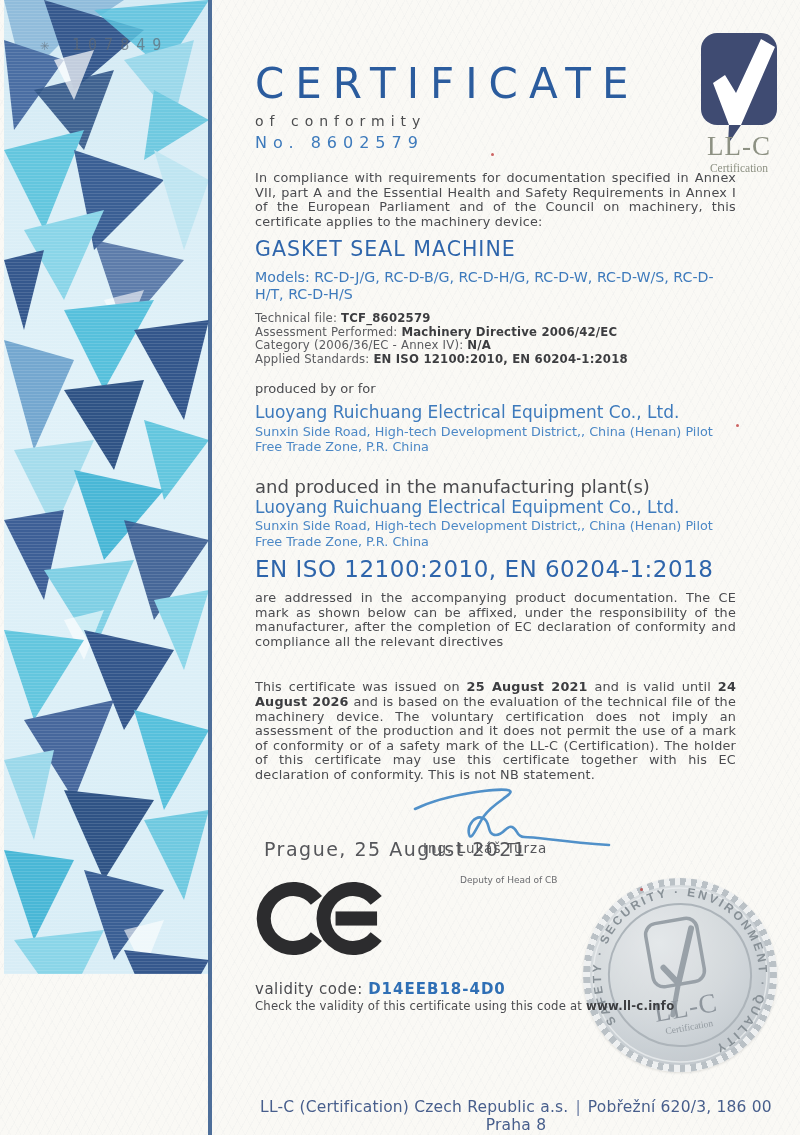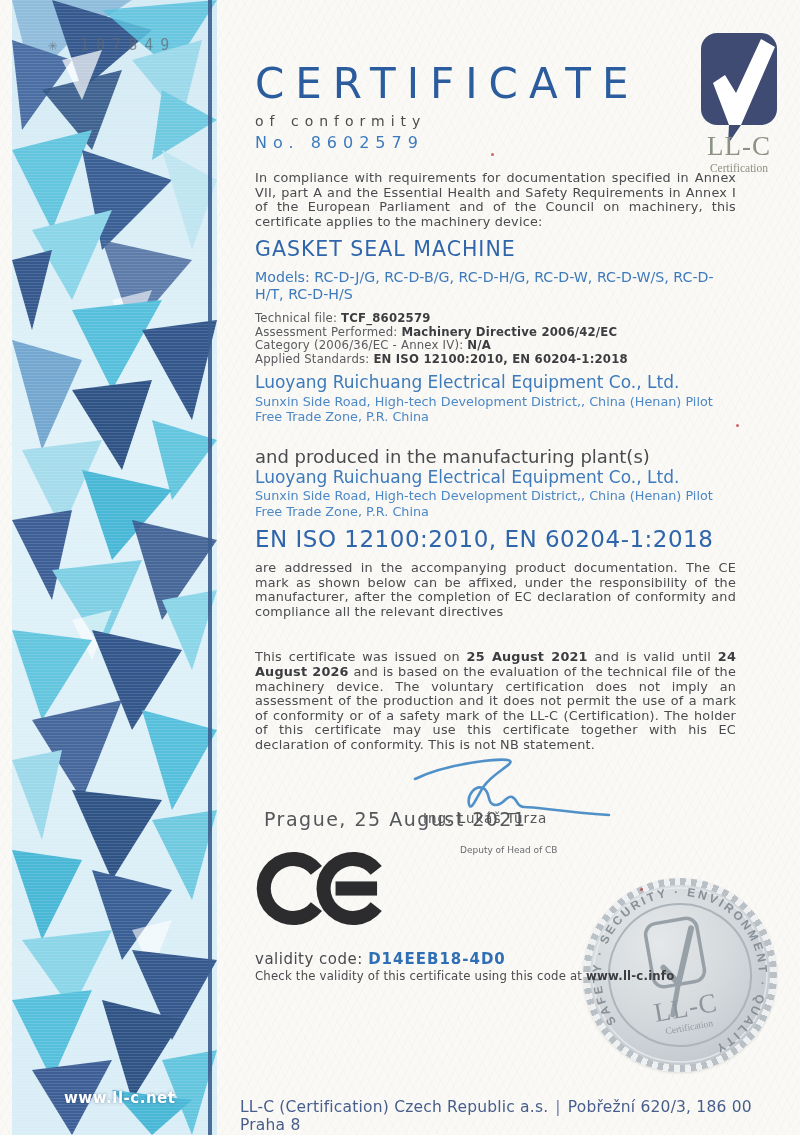--- a/index.html
+++ b/index.html
@@ -9,21 +9,21 @@
   .page {
     position:relative; width:800px; height:1135px; margin:0 auto;
     background:#faf9f5; overflow:hidden;
     background-image:
       repeating-linear-gradient(118deg, rgba(160,172,188,0.055) 0 1px, transparent 1px 7px),
       repeating-linear-gradient(62deg, rgba(160,172,188,0.04) 0 1px, transparent 1px 9px);
   }
 
   
   .band {
-    position:absolute; left:12px; top:0; width:205px; height:1135px;
+    position:absolute; left:4px; top:0; width:205px; height:974px;
     background:linear-gradient(180deg,#d3eaf4,#e0f1f8 40%,#d8edf6);
     overflow:hidden;
   }
   .band svg { position:absolute; left:0; top:0; }
   .band::after {
     content:""; position:absolute; inset:0;
     background:repeating-linear-gradient(0deg, rgba(255,255,255,0.12) 0 1px, transparent 1px 3px);
     pointer-events:none;
   }
   .band-line { position:absolute; left:208px; top:0; width:4px; height:1135px; background:#3b5f90; opacity:.9; }
@@ -98,21 +98,21 @@
   }
   .seal-disc {
     position:absolute; inset:7px; border-radius:50%;
     background:radial-gradient(circle at 38% 32%, #e4e8ea 0%, #d3d8dc 45%, #c0c7cc 80%, #b5bcc2 100%);
   }
   .seal svg { position:absolute; left:0; top:0; }
 
   
   .footer-line {
     position:absolute; left:240px; top:1098px; width:552px; z-index:2;
-    font-size:15.5px; color:#475e8c; letter-spacing:.2px;
+    text-align:center; font-size:15.5px; color:#475e8c; letter-spacing:.2px;
   }
   .footer-line .sep { margin:0 7px; color:#6d7fa5; }
 
   
   .speck { position:absolute; width:3px; height:3px; border-radius:50%; background:#c03f3f; opacity:.8; z-index:3; }
 </style>
 </head>
 <body>
 
 <div class="page">
@@ -196,20 +196,21 @@
     <div class="device-name">GASKET SEAL MACHINE</div>
     <div class="models">Models: RC-D-J/G, RC-D-B/G, RC-D-H/G, RC-D-W, RC-D-W/S, RC-D-H/T, RC-D-H/S</div>
 
     <div class="specs">
       <div class="spec-row"><span>Technical file: </span><b>TCF_8602579</b></div>
       <div class="spec-row"><span>Assessment Performed: </span><b>Machinery Directive 2006/42/EC</b></div>
       <div class="spec-row"><span>Category (2006/36/EC - Annex IV): </span><b>N/A</b></div>
       <div class="spec-row"><span>Applied Standards: </span><b>EN ISO 12100:2010, EN 60204-1:2018</b></div>
     </div>
 
+    <p class="produced-label">produced by or for</p>
     <div class="producer-name">Luoyang Ruichuang Electrical Equipment Co., Ltd.</div>
     <div class="producer-address">Sunxin Side Road, High-tech Development District,, China (Henan) Pilot Free Trade Zone, P.R. China</div>
 
     <p class="plant-label">and produced in the manufacturing plant(s)</p>
     <div class="producer-name plant-name">Luoyang Ruichuang Electrical Equipment Co., Ltd.</div>
     <div class="producer-address">Sunxin Side Road, High-tech Development District,, China (Henan) Pilot Free Trade Zone, P.R. China</div>
 
     <div class="standards">EN ISO 12100:2010, EN 60204-1:2018</div>
     <p class="body attest-outro">are addressed in the accompanying product documentation. The CE mark as shown below can be affixed, under the responsibility of the manufacturer, after the completion of EC declaration of conformity and compliance all the relevant directives</p>
 

